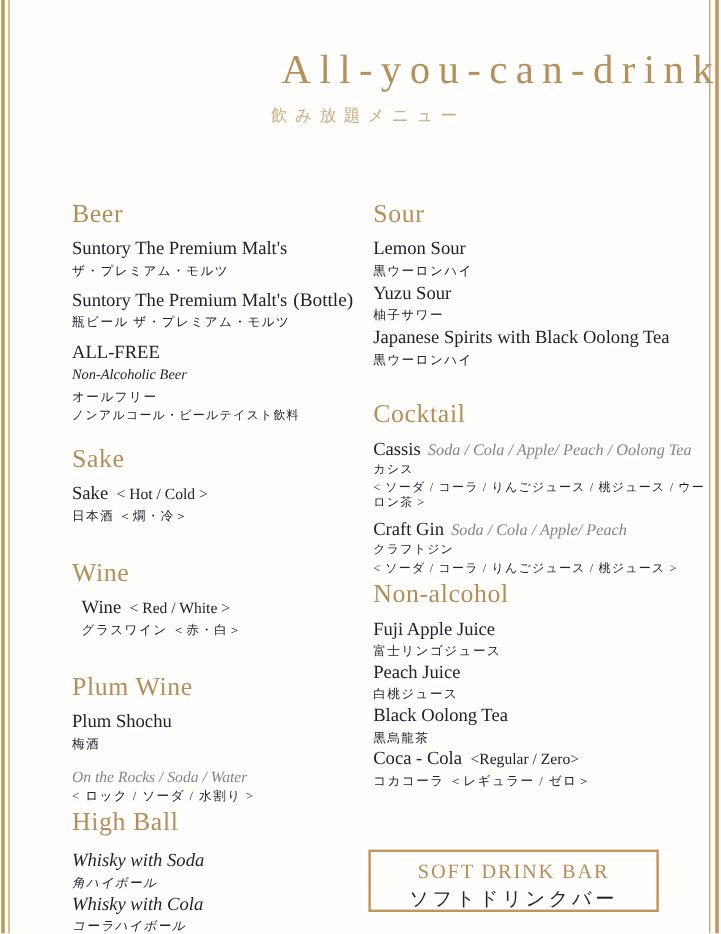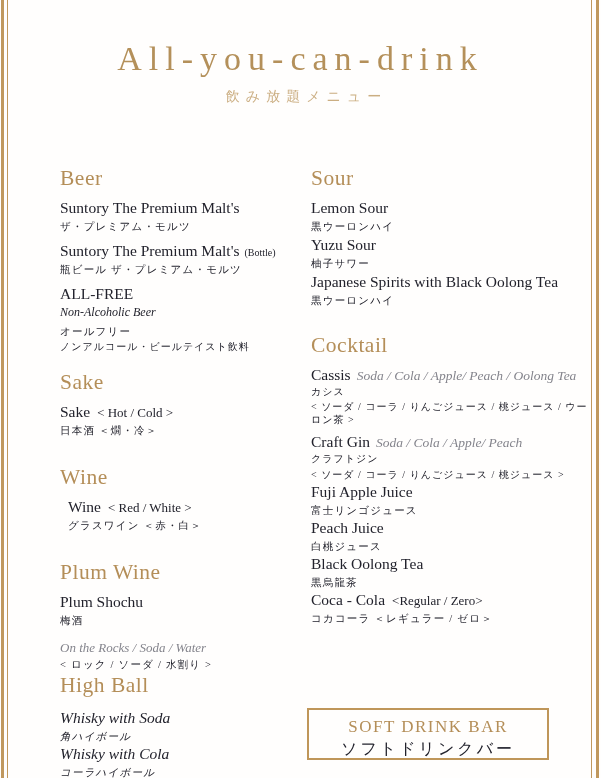--- a/index.html
+++ b/index.html
@@ -11,40 +11,40 @@
   }
   
   .vline{position:absolute;top:0;bottom:0;background:#c0985e;}
   .vl-outer-left{left:1px;width:3px;}
   .vl-inner-left{left:7px;width:1px;}
   .vl-inner-right{right:9px;width:1px;}
   .vl-outer-right{right:2px;width:3px;}
 
   
   .page-title{
-    position:absolute;top:40px;left:0;right:0;text-align:center;
+    position:absolute;top:40px;left:0;right:0;text-align:right;
     font-size:34px;letter-spacing:7px;color:#b4905a;font-weight:400;
     white-space:nowrap;
   }
   .page-subtitle{
     position:absolute;top:88px;left:12px;right:0;text-align:center;
     font-size:14px;letter-spacing:6px;color:#cbae82;
   }
 
   
   .sec{position:absolute;width:270px;}
   .sec-title{
     margin:0 0 8px 0;font-size:21.5px;font-weight:400;
     color:#b48e58;letter-spacing:.5px;
   }
   .item{margin-bottom:9px;}
   .en{font-size:15.5px;line-height:1.15;}
   .ja{font-size:10.5px;line-height:1.25;letter-spacing:1.2px;margin-top:3px;}
   .suffix{font-size:13px;margin-left:7px;}
-  .suffix-sm{font-size:10px;margin-left:5px;}
+  .suffix-sm{font-size:16px;margin-left:5px;}
   .note-dark{font-style:italic;font-size:12px;margin-top:2px;}
   .note-gray{font-style:italic;font-size:13px;color:#84848c;line-height:1.2;}
   .note-inline{font-style:italic;font-size:13.5px;color:#84848c;margin-left:6px;}
   .ja2{font-size:10px;letter-spacing:1px;margin-top:2px;line-height:1.3;}
 
   .sec-sour .item{margin-bottom:3px;}
   .sec-nonalcohol .item{margin-bottom:2px;}
   .sec-highball .item{margin-bottom:2px;font-style:italic;}
   .sec-cocktail .item{margin-bottom:7px;}
   .sec-cocktail .ja{margin-top:2px;letter-spacing:1px;font-size:10px;}
@@ -150,20 +150,21 @@
     <div class="ja2">&lt; ソーダ / コーラ / りんごジュース / 桃ジュース / ウーロン茶 &gt;</div>
   </div>
   <div class="item">
     <div class="en"><span>Craft Gin</span><span class="note-inline">Soda / Cola / Apple/ Peach</span></div>
     <div class="ja">クラフトジン</div>
     <div class="ja2">&lt; ソーダ / コーラ / りんごジュース / 桃ジュース &gt;</div>
   </div>
 </div>
 
 <div class="sec sec-nonalcohol" style="left:311px;top:483px">
+  <h2 class="sec-title">Non-alcohol</h2>
   <div class="item">
     <div class="en">Fuji Apple Juice</div>
     <div class="ja">富士リンゴジュース</div>
   </div>
   <div class="item">
     <div class="en">Peach Juice</div>
     <div class="ja">白桃ジュース</div>
   </div>
   <div class="item">
     <div class="en">Black Oolong Tea</div>

